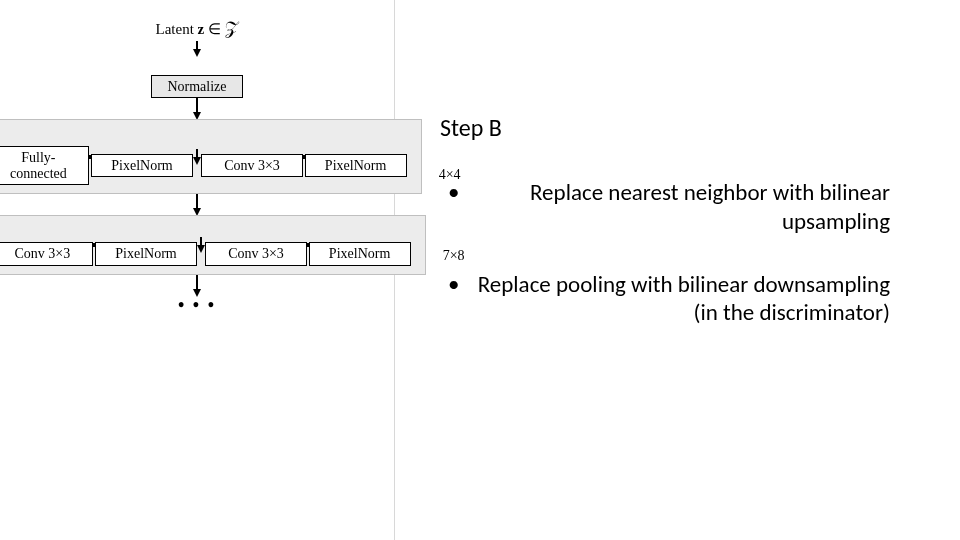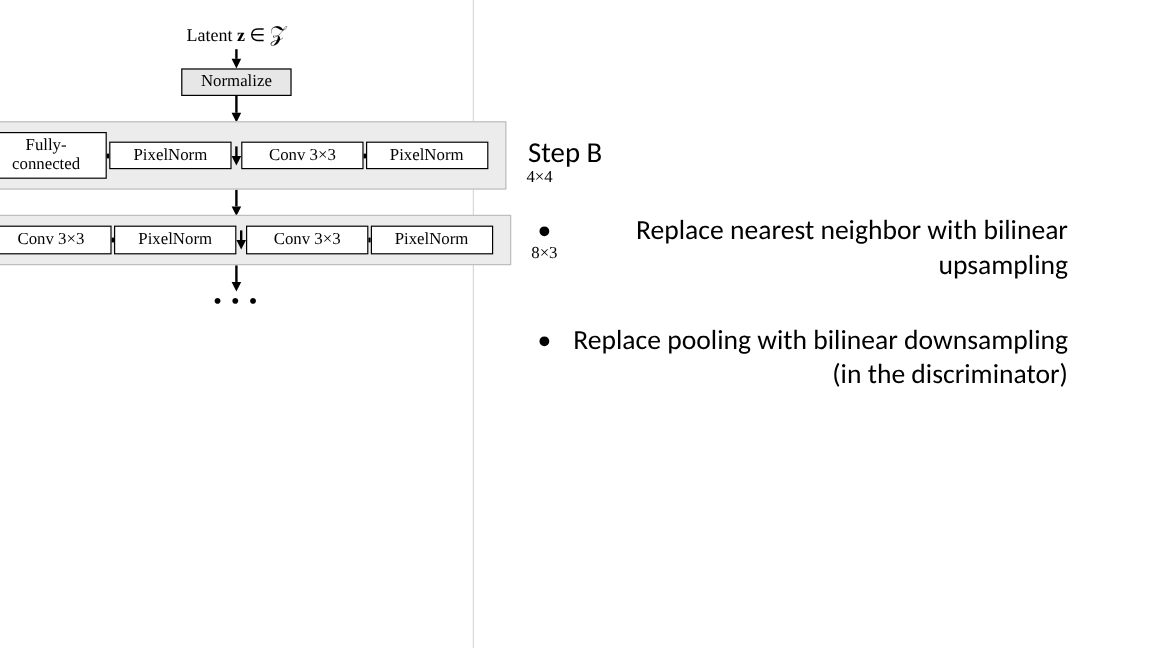--- a/index.html
+++ b/index.html
@@ -51,38 +51,39 @@
     width: 1.6px; height: 8px; background: #000;
   }
   .vconn { display:flex; flex-direction:column; align-items:center; }
   .vconn.tall .arrow-stem { height: 14px; }
   .box {
     border: 1px solid #000;
     padding: 3px 10px;
     font-size: 14px;
     text-align: center;
     line-height: 1.1;
+    margin-top: 18px;
   }
   .box.gray  { background: #e7e7e7; min-width: 92px; }
   .box.white { background: #fff; min-width: 102px; }
   .box.green { background: #bde6b0; min-width: 102px; }
   .group {
     background: #ececec;
     border: 1px solid #bfbfbf;
     padding: 8px 14px 8px 14px;
     display: flex;
     flex-direction: row;
     align-items: center;
     position: relative;
     margin-top: -1px;
   }
   .group-label {
     position: absolute;
     right: -40px;
-    bottom: 0;
+    bottom: 10px;
     font-size: 14px;
   }
   .ellips {
     font-size: 18px;
     font-weight: bold;
     letter-spacing: 2px;
     margin-top: -2px;
   }
   
   .text-col {
@@ -172,21 +173,21 @@
         <div class="box white">PixelNorm</div>
         <div class="vconn">
             <div class="arrow-stem"></div>
             <div class="arrow"></div>
           </div>
         <div class="box white">Conv 3×3</div>
         <div class="vconn">
             <div class="arrow-stem" style="height:4px"></div>
           </div>
         <div class="box white">PixelNorm</div>
-        <div class="group-label">8×3</div>
+        <div class="group-label">7×8</div>
       </div>
 
       <div class="vconn tall">
           <div class="arrow-stem"></div>
           <div class="arrow"></div>
         </div>
 
       <div class="ellips">• • •</div>
     </div>
   </div>

